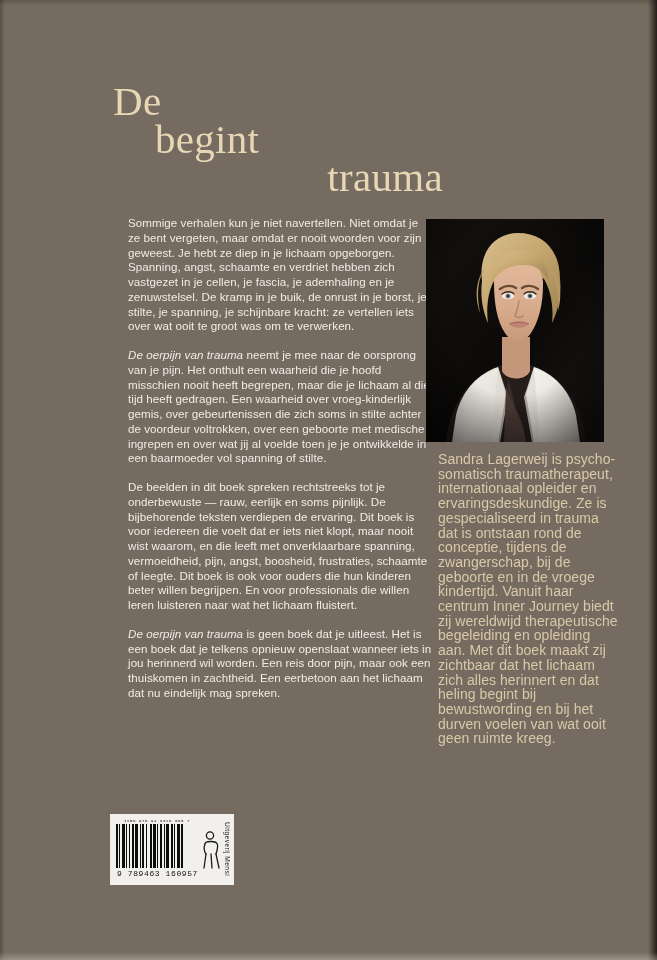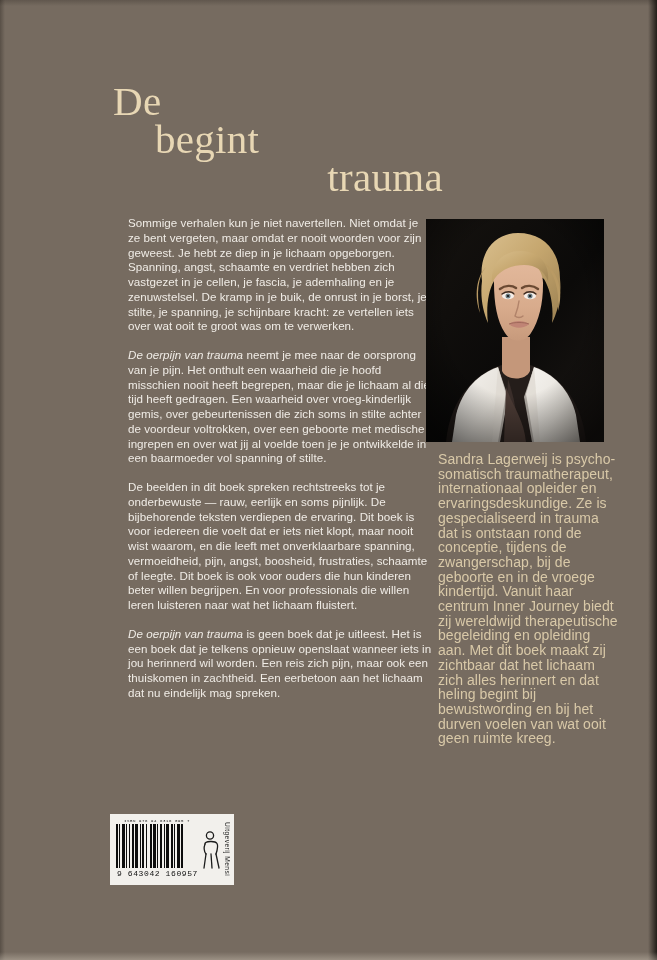--- a/index.html
+++ b/index.html
@@ -204,21 +204,21 @@
     <p class="body-par">
       <em class="book-title-italic"></em><span>Sommige verhalen kun je niet navertellen. Niet omdat je ze bent vergeten, maar omdat er nooit woorden voor zijn geweest. Je hebt ze diep in je lichaam opgeborgen. Spanning, angst, schaamte en verdriet hebben zich vastgezet in je cellen, je fascia, je ademhaling en je zenuwstelsel. De kramp in je buik, de onrust in je borst, je stilte, je spanning, je schijnbare kracht: ze vertellen iets over wat ooit te groot was om te verwerken.</span>
     </p>
     <p class="body-par">
       <em class="book-title-italic">De oerpijn van trauma</em><span> neemt je mee naar de oorsprong van je pijn. Het onthult een waarheid die je hoofd misschien nooit heeft begrepen, maar die je lichaam al die tijd heeft gedragen. Een waarheid over vroeg-kinderlijk gemis, over gebeurtenissen die zich soms in stilte achter de voordeur voltrokken, over een geboorte met medische ingrepen en over wat jij al voelde toen je je ontwikkelde in een baarmoeder vol spanning of stilte.</span>
     </p>
     <p class="body-par">
       <em class="book-title-italic"></em><span>De beelden in dit boek spreken rechtstreeks tot je onderbewuste — rauw, eerlijk en soms pijnlijk. De bijbehorende teksten verdiepen de ervaring. Dit boek is voor iedereen die voelt dat er iets niet klopt, maar nooit wist waarom, en die leeft met onverklaarbare spanning, vermoeidheid, pijn, angst, boosheid, frustraties, schaamte of leegte. Dit boek is ook voor ouders die hun kinderen beter willen begrijpen. En voor professionals die willen leren luisteren naar wat het lichaam fluistert.</span>
     </p>
     <p class="body-par">
-      <em class="book-title-italic">De oerpijn van trauma</em><span> is geen boek dat je uitleest. Het is een boek dat je telkens opnieuw openslaat wanneer iets in jou herinnerd wil worden. Een reis zich pijn, maar ook een thuiskomen in zachtheid. Een eerbetoon aan het lichaam dat nu eindelijk mag spreken.</span>
+      <em class="book-title-italic">De oerpijn van trauma</em><span> is geen boek dat je uitleest. Het is een boek dat je telkens opnieuw openslaat wanneer iets in jou herinnerd wil worden. Een reis door pijn, maar ook een thuiskomen in zachtheid. Een eerbetoon aan het lichaam dat nu eindelijk mag spreken.</span>
     </p>
   </div>
 
   <div id="author-photo">
     <svg width="178" height="223" viewBox="0 0 178 223" xmlns="http://www.w3.org/2000/svg" aria-hidden="true">
       <defs>
         <linearGradient id="bgdark" x1="0" y1="0" x2="1" y2="1">
           <stop offset="0%" stop-color="#15120f"></stop>
           <stop offset="55%" stop-color="#0b0a09"></stop>
           <stop offset="100%" stop-color="#1b1714"></stop>
@@ -331,21 +331,21 @@
           <i style="width:3px"></i>
           <i style="width:2px;background:#f2f0ec"></i>
         <i style="width:2px"></i>
           <i style="width:1px;background:#f2f0ec"></i>
           <i style="width:1px"></i>
           <i style="width:2px;background:#f2f0ec"></i>
         <i style="width:3px"></i>
           <i style="width:1px;background:#f2f0ec"></i>
           <i style="width:2px"></i>
       </div>
-      <div id="isbn-bottom">9  643042  160957</div>
+      <div id="isbn-bottom">9  789463  160957</div>
     </div>
     <div id="publisher-mark">
       <svg id="publisher-figure" viewBox="0 0 22 40" xmlns="http://www.w3.org/2000/svg" aria-hidden="true">
         <circle cx="9" cy="5.5" r="3.6" fill="none" stroke="#1b1b1b" stroke-width="1.3"></circle>
         <path d="M4 14 C 4 11, 14 10.5, 16 13.5 C 17.5 16, 16 21, 15 24" fill="none" stroke="#1b1b1b" stroke-width="1.3" stroke-linecap="round"></path>
         <path d="M4 14 C 2.5 18, 3.5 22, 5 24" fill="none" stroke="#1b1b1b" stroke-width="1.3" stroke-linecap="round"></path>
         <path d="M5 24 L 3 38" fill="none" stroke="#1b1b1b" stroke-width="1.3" stroke-linecap="round"></path>
         <path d="M10 24 L 11 38" fill="none" stroke="#1b1b1b" stroke-width="1.3" stroke-linecap="round"></path>
         <path d="M15 24 L 18 38" fill="none" stroke="#1b1b1b" stroke-width="1.3" stroke-linecap="round"></path>
       </svg>

